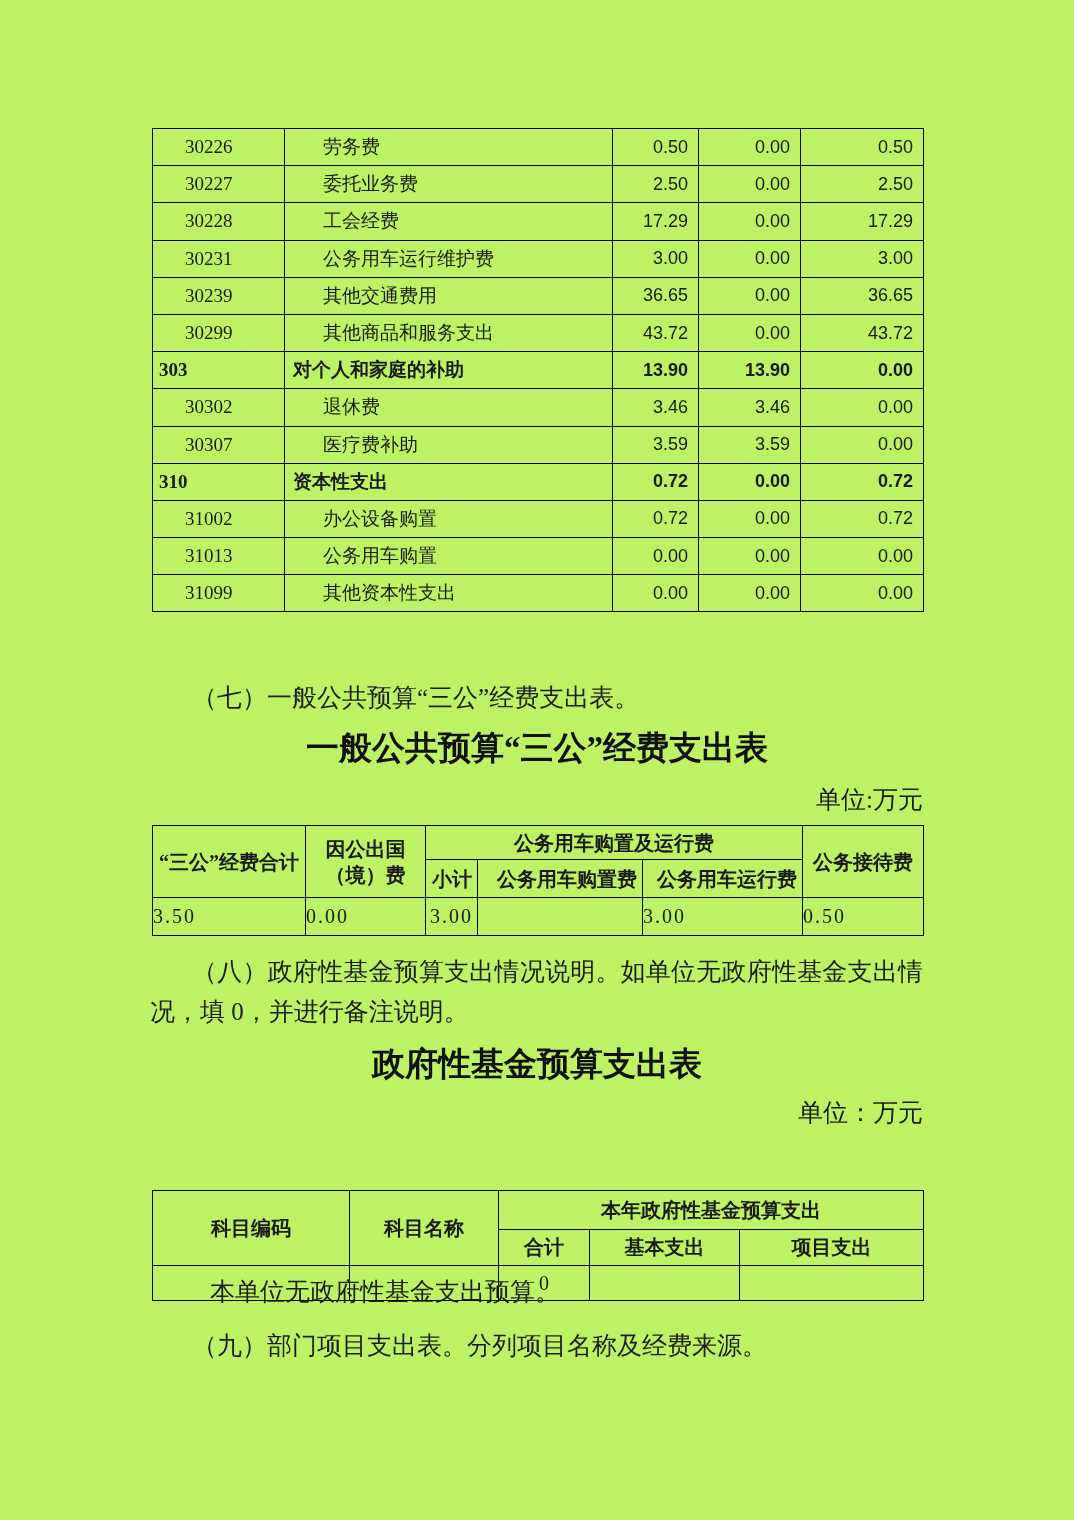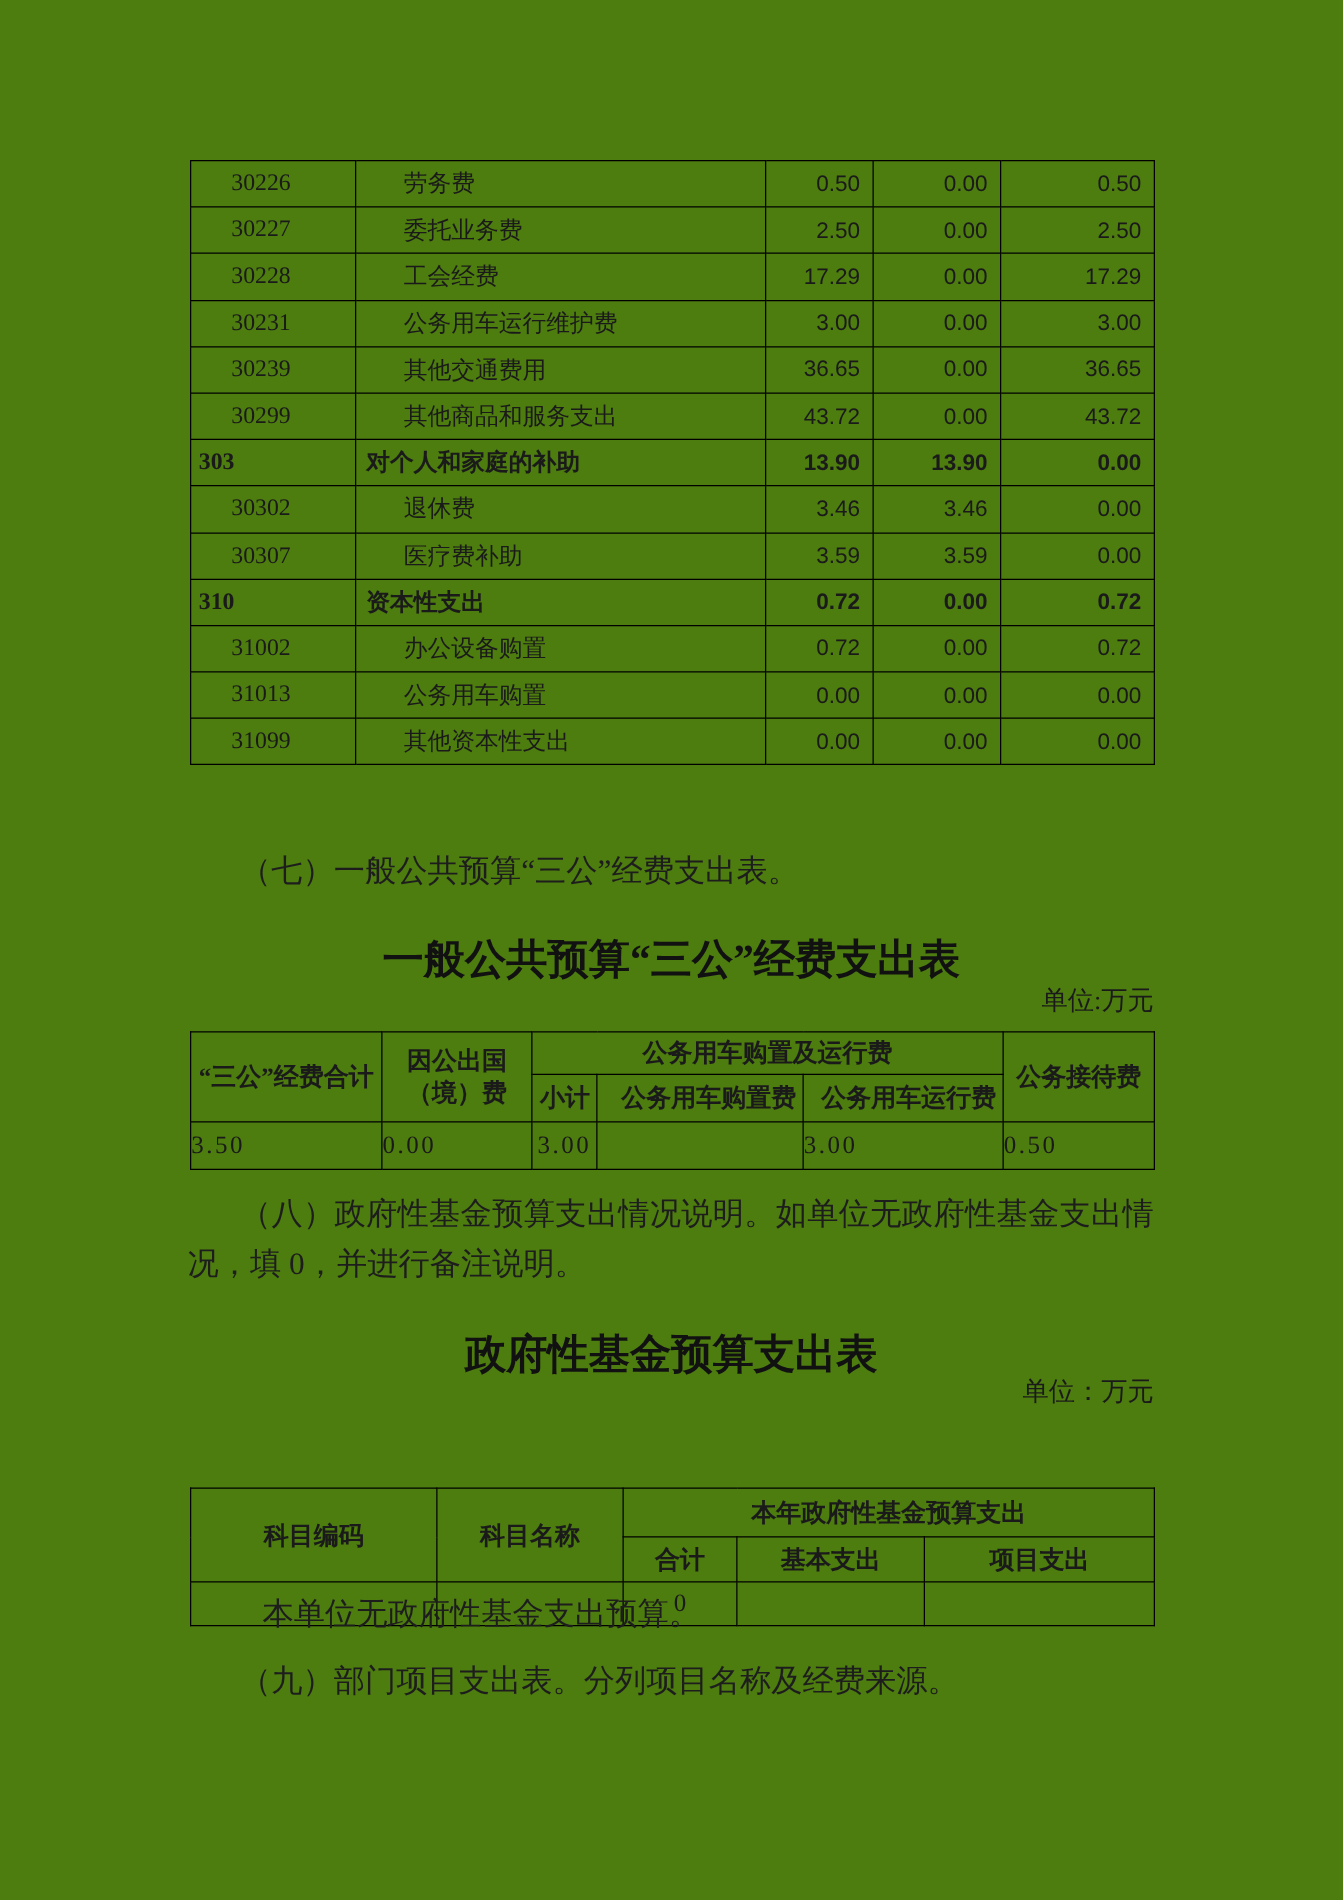--- a/index.html
+++ b/index.html
@@ -1,21 +1,21 @@
 <!DOCTYPE html>
 <html><head>
 <meta charset="utf-8">
 <style>
   * { margin:0; padding:0; box-sizing:border-box; }
   html,body { background:#ffffff; }
   .page {
     position:relative;
     width:1074px;
     height:1520px;
-    background:#4d7c0f;
+    background:#bef264;
     color:#1a1a1a;
     font-family:"Liberation Serif","DejaVu Serif",serif;
     overflow:hidden;
   }
 
   
   table.tbl {
     position:absolute;
     left:152px;
     width:771px;
@@ -58,28 +58,27 @@
 
   
   .doc-title {
     position:absolute;
     left:0; width:1074px;
     text-align:center;
     font-size:33px;
     font-weight:bold;
     line-height:46px;
     color:#111;
-    margin-top:20px;
   }
   #title-sangong { top:725px; }
   #title-govfund { top:1041px; }
   .unit-label {
     position:absolute;
     right:151px;
-    font-size:21px;
+    font-size:25px;
     line-height:30px;
   }
   #unit-sangong { top:785px; }
   #unit-govfund { top:1098px; }
 
   
   #sangong-table { top:825px; }
   #sangong-table td.hdr {
     font-weight:bold;
     text-align:center;

